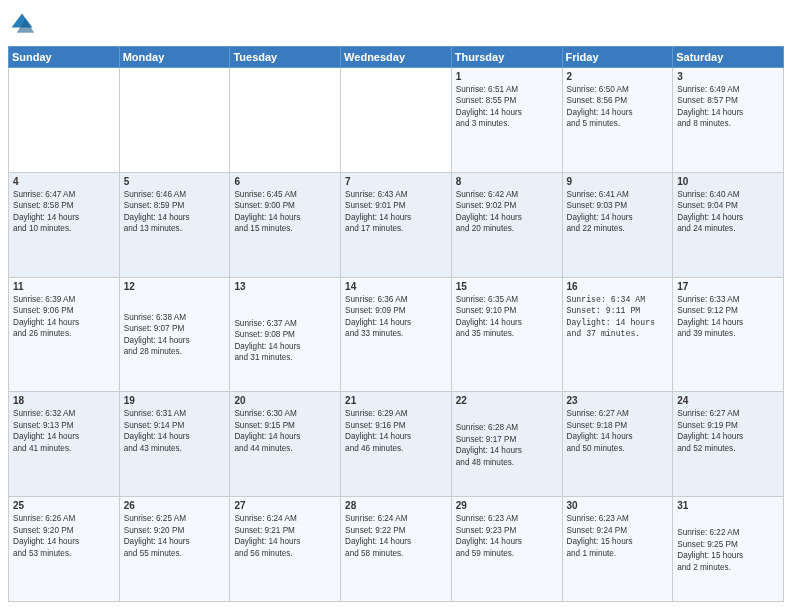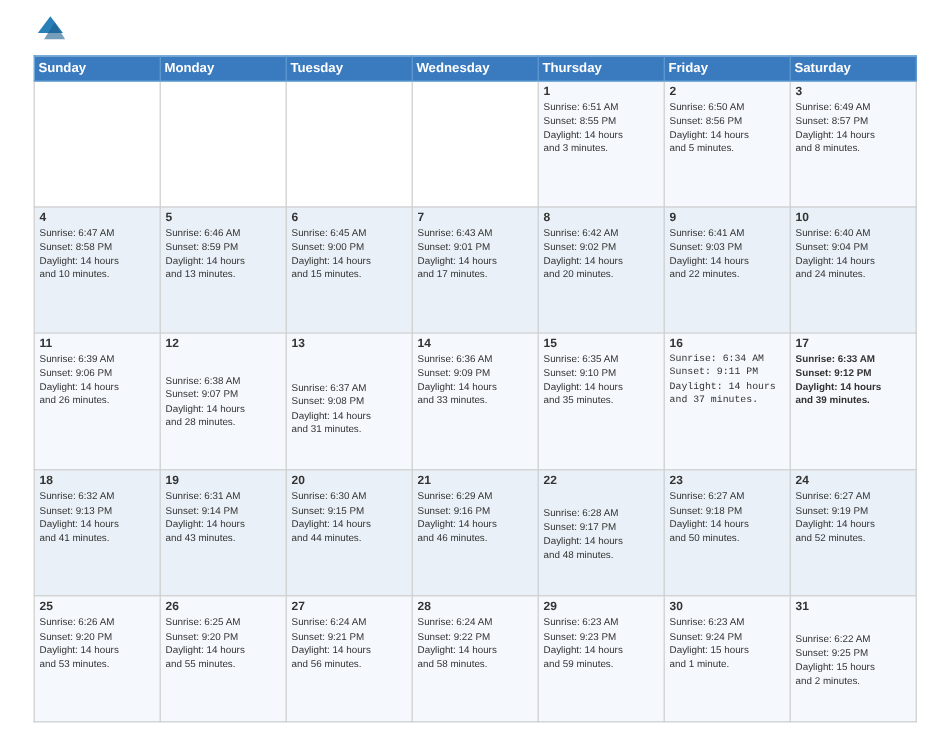--- a/index.html
+++ b/index.html
@@ -6,21 +6,21 @@
     body {
       font-family: Arial, sans-serif;
       background: #fff;
       width: 792px;
       height: 612px;
       overflow: hidden;
     }
     .page {
       width: 792px;
       height: 612px;
-      padding: 10px 28px;
+      padding: 10px 8px;
       display: flex;
       flex-direction: column;
     }
     .header {
       display: flex;
       justify-content: space-between;
       align-items: flex-start;
       margin-bottom: 8px;
     }
     .logo {
@@ -257,21 +257,21 @@
           </td>
           <td>
             <span class="day-num">16</span>
             <div class="cell-info" style="white-space: pre-line; font-family: Liberation Mono, monospace;">Sunrise: 6:34 AM
 Sunset: 9:11 PM
 Daylight: 14 hours
 and 37 minutes.</div>
           </td>
           <td>
             <span class="day-num">17</span>
-            <div class="cell-info" style="white-space: pre-line; font-weight: bold;">Sunrise: 6:33 AM
+            <div class="cell-info" style="white-space: pre-line;">Sunrise: 6:33 AM
 Sunset: 9:12 PM
 Daylight: 14 hours
 and 39 minutes.</div>
           </td>
         </tr>
         <tr>
           <td>
             <span class="day-num">18</span>
             <div class="cell-info" style="white-space: pre-line;">Sunrise: 6:32 AM
 Sunset: 9:13 PM

